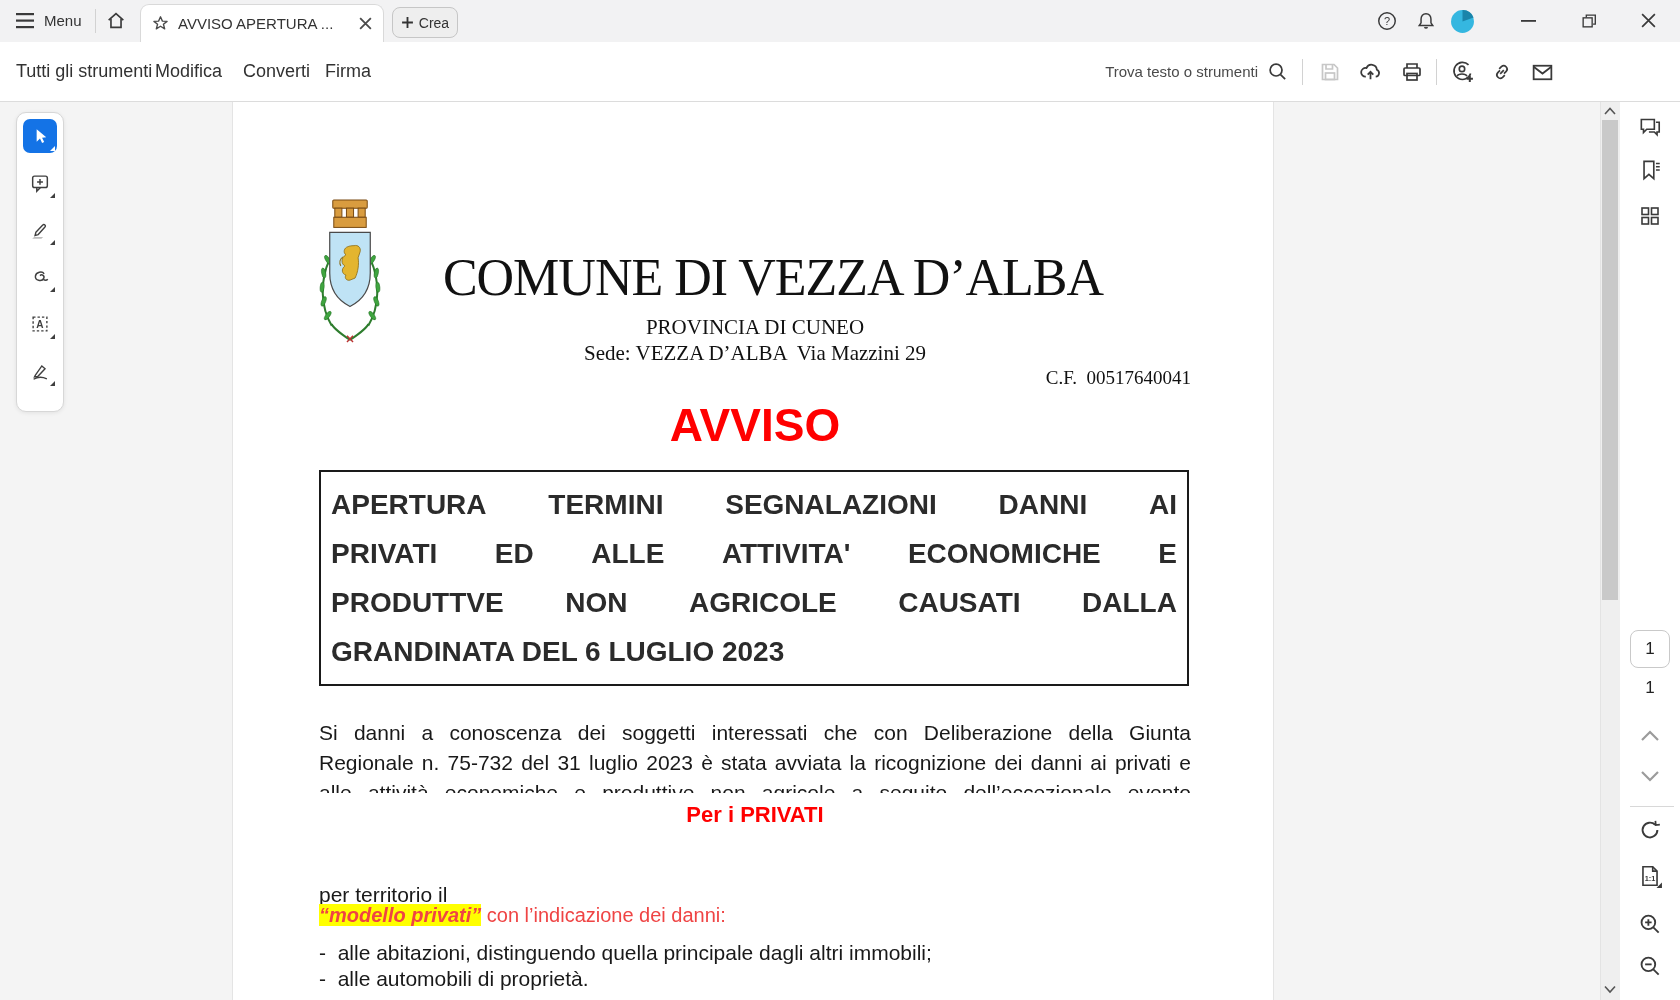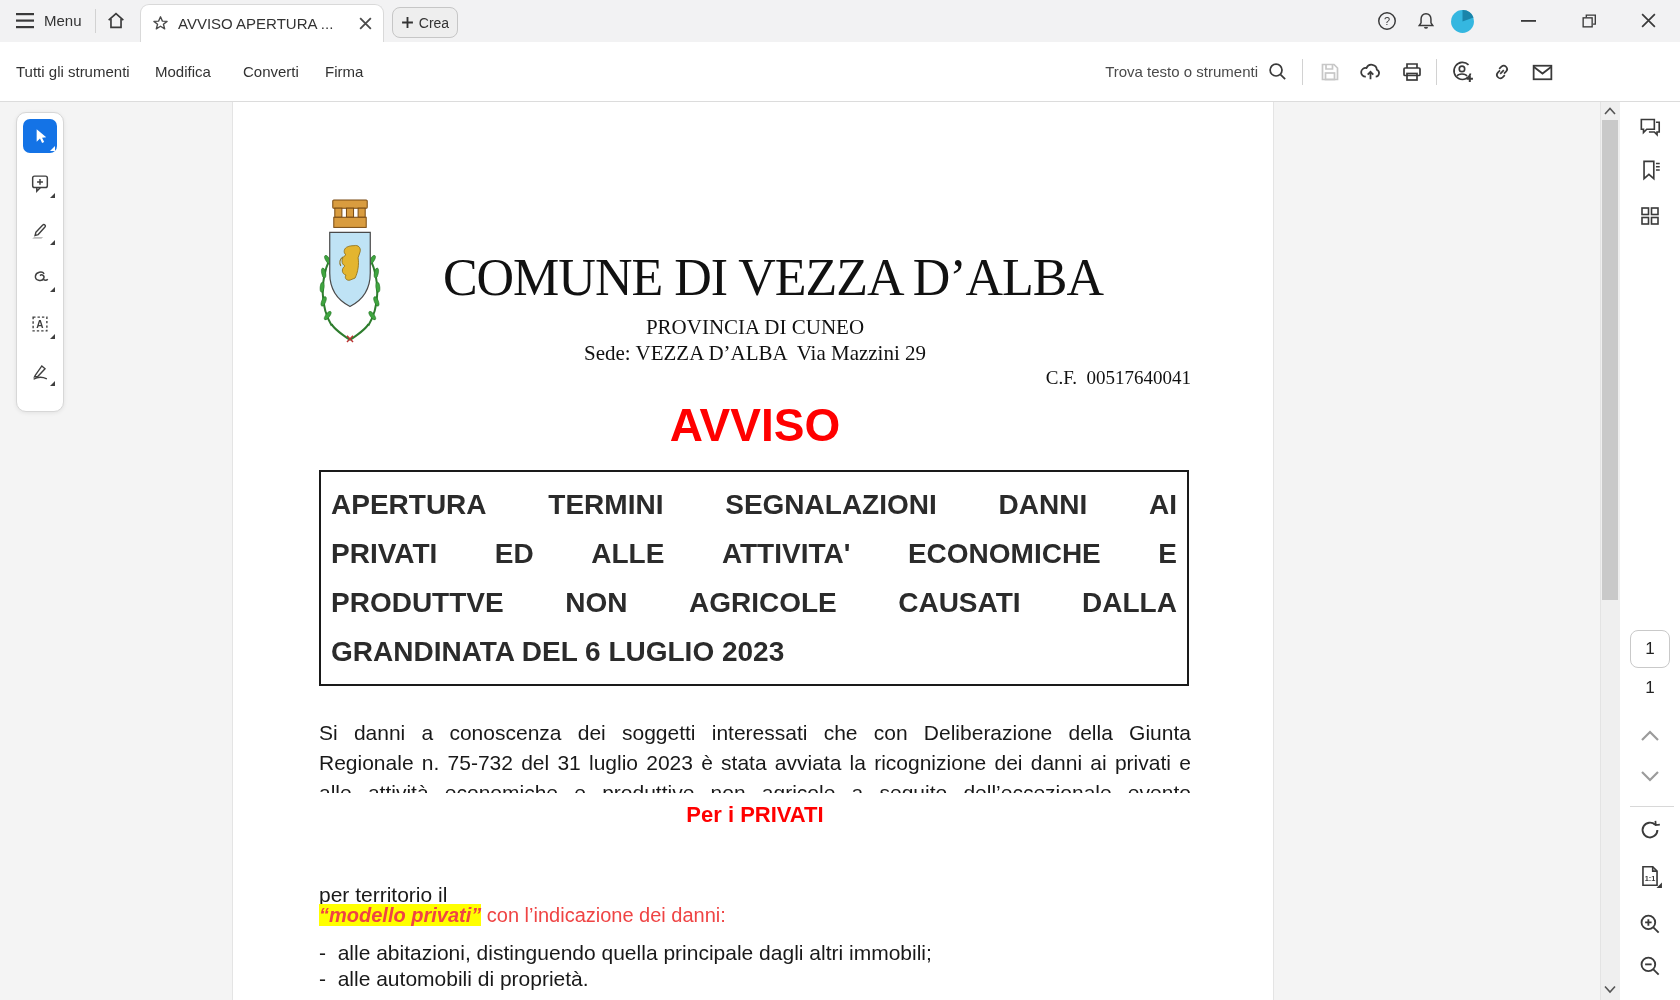--- a/index.html
+++ b/index.html
@@ -11,21 +11,21 @@
   .titlebar{left:0;top:0;width:1680px;height:42px;background:#f2f2f3;}
   .tb-text{font-size:15px;color:#333;line-height:42px;}
   .vdiv{width:1px;background:#d2d2d2;}
   .tab{left:140px;top:4px;width:244px;height:38px;background:#fff;border:1px solid #d9d9d9;border-bottom:none;
        border-radius:9px 9px 0 0;display:flex;align-items:center;padding:0 10px;box-sizing:border-box;}
   .tab-title{font-size:15px;color:#333;white-space:nowrap;overflow:hidden;flex:1;margin:0 8px;}
   .crea{left:392px;top:7px;width:64px;height:29px;background:#eeeeee;border:1px solid #c6c6c6;border-radius:8px;
         display:flex;align-items:center;justify-content:center;gap:5px;font-size:14px;color:#333;}
   
   .toolbar{left:0;top:42px;width:1680px;height:60px;background:#fff;border-bottom:1px solid #dcdcdc;box-sizing:border-box;}
-  .tool-label{font-size:15px;color:#323232;line-height:59px;white-space:nowrap;}
+  .tool-label{font-size:18px;color:#323232;line-height:59px;white-space:nowrap;}
   .search-label{font-size:15px;color:#4a4a4a;line-height:59px;}
   
   .docarea{left:0;top:102px;width:1600px;height:898px;background:#f4f4f4;}
   .page{left:232px;top:102px;width:1040px;height:898px;background:#fff;border-left:1px solid #e4e4e4;border-right:1px solid #e4e4e4;overflow:hidden;}
   
   .toolpanel{left:16px;top:112px;width:46px;height:298px;background:#fff;border:1px solid #d7d7d7;border-radius:10px;
              box-shadow:0 1px 4px rgba(0,0,0,.08);}
   .toolbtn{position:absolute;left:6px;width:34px;height:34px;border-radius:7px;display:flex;align-items:center;justify-content:center;}
   .toolbtn .corner{position:absolute;right:2px;bottom:2px;width:0;height:0;border-left:5px solid transparent;border-bottom:5px solid #3f3f3f;}
   .toolbtn.active{background:#1473e6;}

